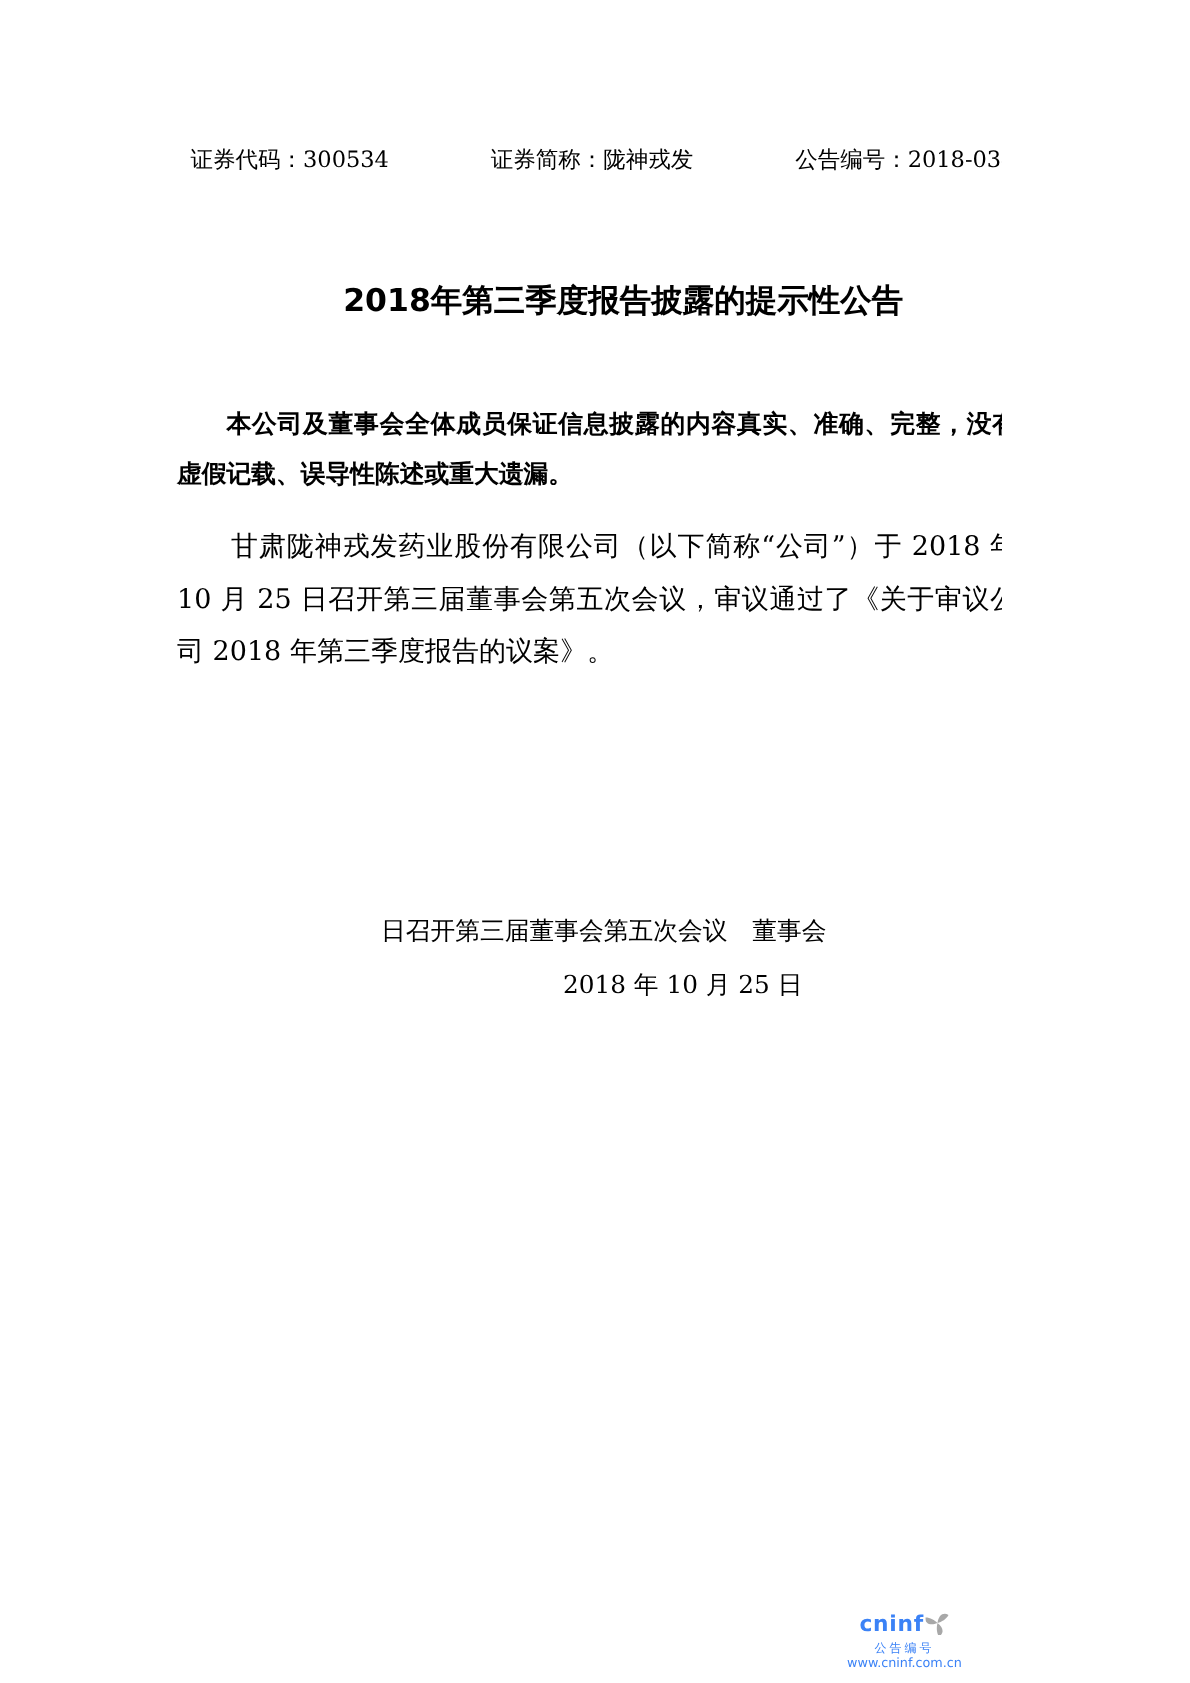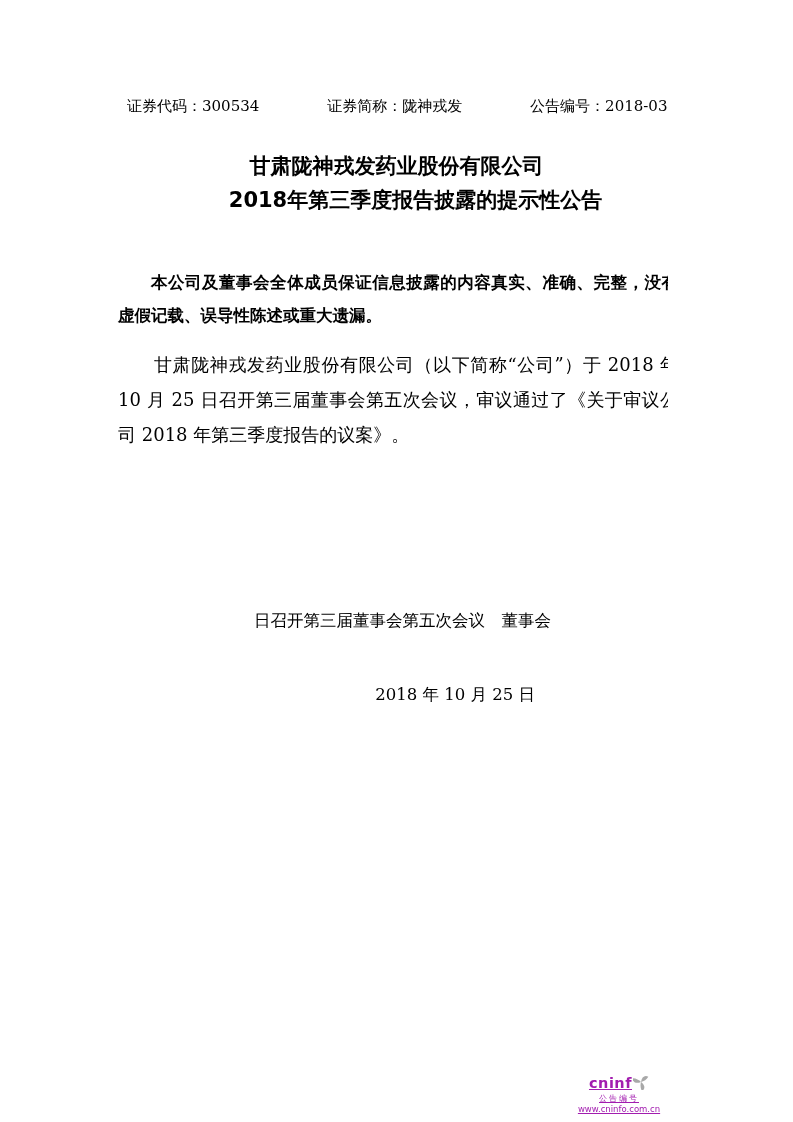--- a/index.html
+++ b/index.html
@@ -67,35 +67,34 @@
   }
   .signature-company {
     position: absolute;
     top: 610px;
     right: 117px;
     font-size: 16.5px;
     white-space: pre;
   }
   .signature-date {
     position: absolute;
-    top: 684px;
+    top: 646px;
     right: 133px;
     font-size: 16.5px;
     white-space: pre;
   }
   .watermark {
     position: absolute;
-    right: 3px;
+    right: 19px;
     bottom: 8px;
     width: 92px;
     text-align: center;
-    color: #a21caf;
+    color: #3b82f6;
     font-family: "DejaVu Sans", "Liberation Sans", sans-serif;
     line-height: 1.1;
-    text-decoration: underline;
   }
   .watermark .brand-row {
     display: flex;
     justify-content: center;
     align-items: center;
     gap: 1px;
   }
   .watermark .brand-text {
     font-weight: bold;
     font-size: 14.5px;
@@ -116,21 +115,20 @@
 <body>
 
 <div class="page">
 
   <div class="header-row">
     <span>证券代码：300534</span>
     <span>证券简称：陇神戎发</span>
     <span>公告编号：2018-034</span>
   </div>
 
-  <h1 class="doc-title line1">甘肃陇神戎发药业股份有限公司</h1>
   <h1 class="doc-title line2">2018年第三季度报告披露的提示性公告</h1>
 
   <p class="disclaimer">本公司及董事会全体成员保证信息披露的内容真实、准确、完整，没有虚假记载、误导性陈述或重大遗漏。</p>
 
   <div class="body-block">
     <p>甘肃陇神戎发药业股份有限公司（以下简称“公司”）于 2018 年 10 月 25 日召开第三届董事会第五次会议，审议通过了《关于审议公司 2018 年第三季度报告的议案》。</p>
   </div>
 
   <div class="signature-company">日召开第三届董事会第五次会议　董事会</div>
   <div class="signature-date">2018 年 10 月 25 日</div>
@@ -142,16 +140,16 @@
         <svg width="16" height="16" viewBox="0 0 24 24" aria-hidden="true">
           <g fill="#a8a8a8">
             <path d="M12,12 C13,4 18,1 23,4 C21,8 16,11 12,12 Z"></path>
             <path d="M12,12 C13,4 18,1 23,4 C21,8 16,11 12,12 Z" transform="rotate(120 12 12)"></path>
             <path d="M12,12 C13,4 18,1 23,4 C21,8 16,11 12,12 Z" transform="rotate(240 12 12)"></path>
           </g>
         </svg>
       </span>
     </div>
     <div class="brand-cn">公告编号</div>
-    <div class="brand-url">www.cninfo.com.cn</div>
+    <div class="brand-url">www.cninf.com.cn</div>
   </div>
 
 </div>
 
 </body></html>

